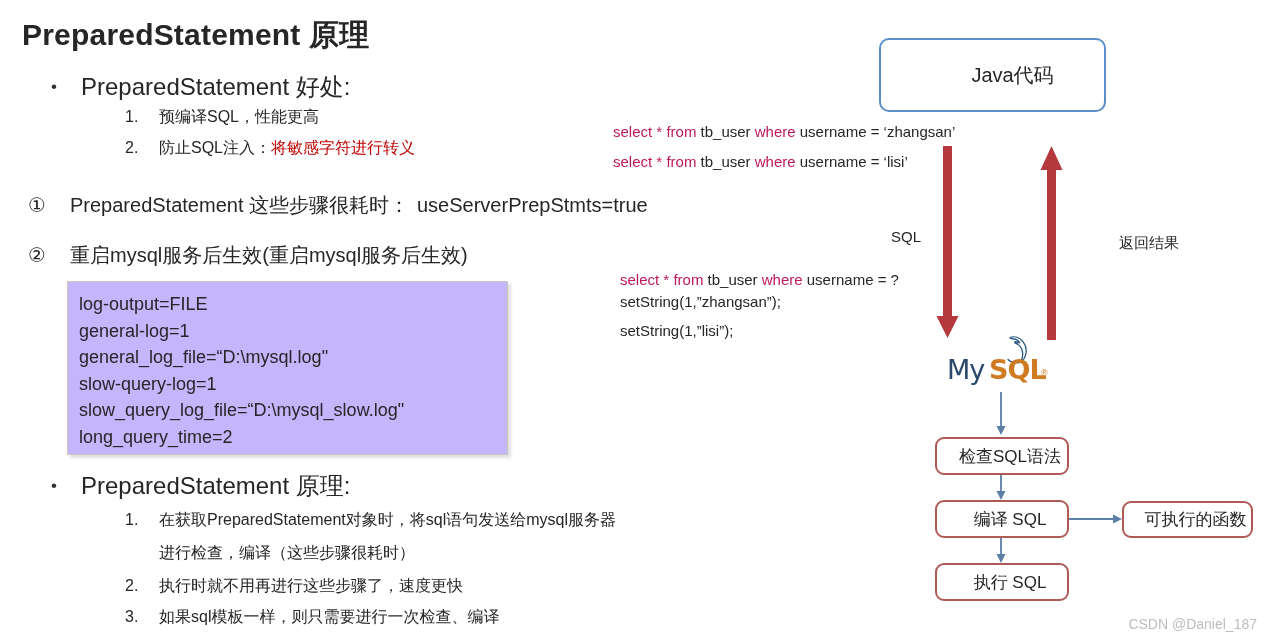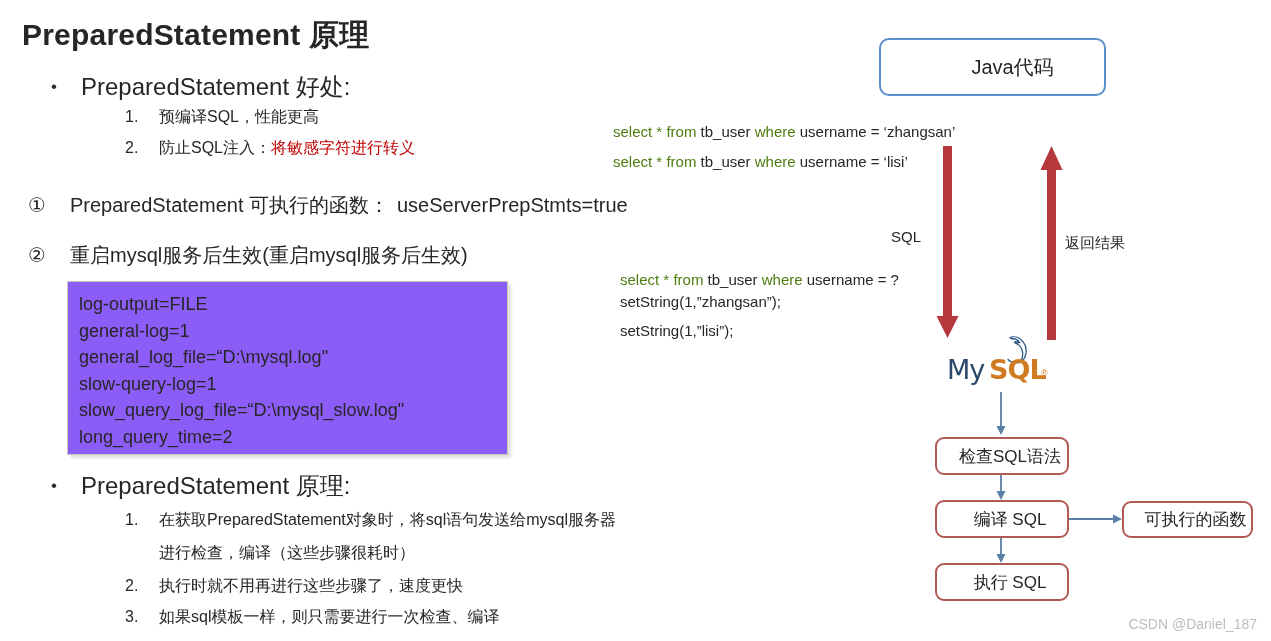--- a/index.html
+++ b/index.html
@@ -39,38 +39,38 @@
 
   .circ-row{position:absolute;display:flex;align-items:baseline;}
   .circ{
     display:inline-block;width:42px;font-size:20px;color:#262626;
   }
   .c-text{font-size:20px;line-height:26px;color:#262626;white-space:nowrap;}
 
   
   .codebox{
     position:absolute;left:67px;top:281px;width:441px;height:174px;
-    background:#8b5cf6;border:1px solid #c9c9b8;
+    background:#c4b5fd;border:1px solid #c9c9b8;
     box-shadow:3px 3px 3px rgba(0,0,0,.13);
     box-sizing:border-box;padding:9px 0 0 11px;
   }
   .codebox div{
     font-size:18px;line-height:26.5px;color:#262626;white-space:pre;
   }
 
   
   .javabox{
-    position:absolute;left:879px;top:38px;width:227px;height:58px;
+    position:absolute;left:879px;top:38px;width:227px;height:74px;
     border:2px solid #5b8fc9;border-radius:10px;background:#fff;
     display:flex;align-items:center;justify-content:center;
     font-size:20px;color:#262626;box-sizing:border-box;padding-left:40px;
   }
 
   .sqlline{position:absolute;font-size:15px;line-height:20px;white-space:nowrap;color:#262626;}
-  .kw{color:#4d7c0f;}
+  .kw{color:#be185d;}
 
   .lbl{position:absolute;font-size:15px;color:#262626;white-space:nowrap;}
 
   .arrow-svg{position:absolute;left:0;top:0;width:1271px;height:641px;pointer-events:none;}
 
   .flowbox{
     position:absolute;border:2.4px solid #b05a56;border-radius:9px;
     background:#fff;display:flex;align-items:center;justify-content:center;
     font-size:17px;color:#262626;box-sizing:border-box;padding-left:16px;
   }
@@ -111,21 +111,21 @@
   </div>
 
   <div class="num-row" style="left:125px;top:136px;">
     <span class="num">2.</span>
     <span class="n-text">防止SQL注入：</span>
     <span class="n-text red">将敏感字符进行转义</span>
   </div>
 
   <div class="circ-row" style="left:28px;top:192px;">
     <span class="circ">①</span>
-    <span class="c-text">PreparedStatement 可执行的函数：</span>
+    <span class="c-text">PreparedStatement 这些步骤很耗时：</span>
     <span class="c-text green" style="margin-left:8px;">useServerPrepStmts=true</span>
   </div>
 
   <div class="circ-row" style="left:28px;top:242px;">
     <span class="circ">②</span>
     <span class="c-text">重启mysql服务后生效</span>
     <span class="c-text gray">(重启mysql服务后生效)</span>
   </div>
 
   <div class="codebox">
@@ -170,21 +170,21 @@
     <span class="kw">select</span><span class="kw"> * </span><span class="kw">from</span><span> tb_user </span><span class="kw">where</span><span> username = ‘lisi’</span>
   </div>
 
   <div class="sqlline" style="left:620px;top:270px;">
     <span class="kw">select</span><span class="kw"> * </span><span class="kw">from</span><span> tb_user </span><span class="kw">where</span><span> username = ?</span>
   </div>
   <div class="sqlline" style="left:620px;top:292px;">setString(1,”zhangsan”);</div>
   <div class="sqlline" style="left:620px;top:313px;margin-top:8px;">setString(1,”lisi”);</div>
 
   <div class="lbl" style="left:891px;top:228px;">SQL</div>
-  <div class="lbl" style="left:1065px;top:234px;text-align:right;">返回结果</div>
+  <div class="lbl" style="left:1119px;top:234px;text-align:right;">返回结果</div>
 
   <svg class="arrow-svg" viewBox="0 0 1271 641">
 
     <g>
       <rect x="943" y="146" width="9" height="172" fill="#b5393c"></rect>
       <polygon points="936.5,316 958.5,316 947.5,338" fill="#b5393c"></polygon>
     </g>
 
     <g>
       <rect x="1047" y="168" width="9" height="172" fill="#b5393c"></rect>

